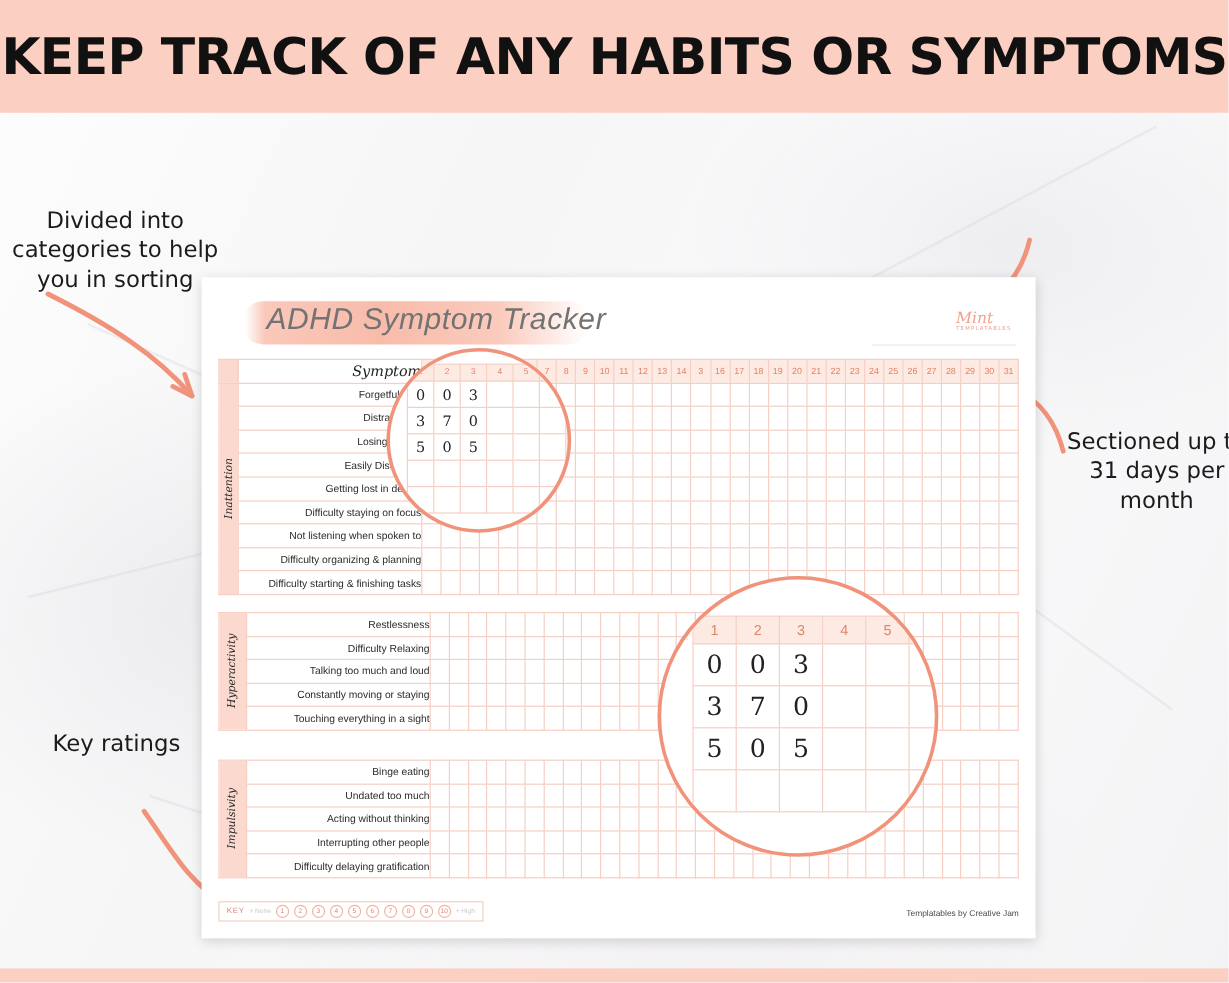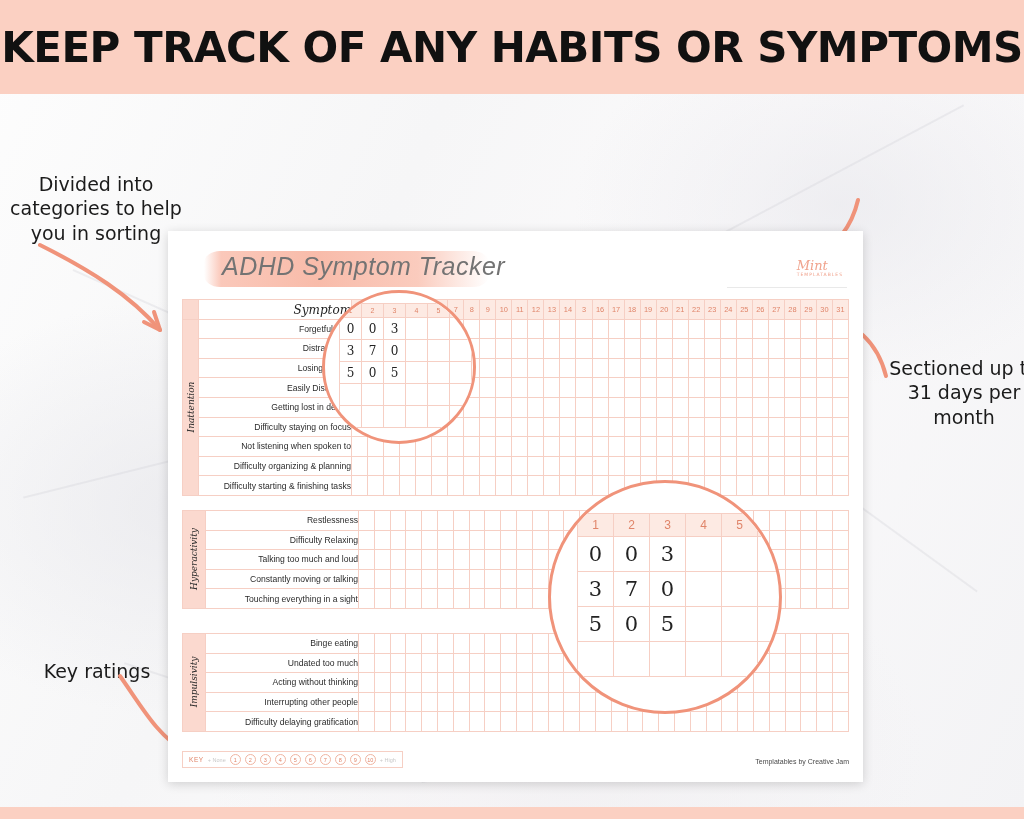--- a/index.html
+++ b/index.html
@@ -65,21 +65,21 @@
     position: absolute;
     font-family: "DejaVu Sans", sans-serif;
     font-size: 19px;
     line-height: 1.28;
     color: #1b1b1b;
     text-align: center;
   }
   .annot.left-top { left: 6px; top: 172px; width: 180px; }
   .annot.right-top { left: 840px; top: 136px; width: 175px; }
   .annot.right-mid { left: 848px; top: 356px; width: 168px; padding-left: 32px; }
-  .annot.left-bottom { left: 14px; top: 659px; width: 166px; }
+  .annot.left-bottom { left: 14px; top: 608px; width: 166px; }
 
   .arrow-svg { position: absolute; overflow: visible; }
 
   
   .sheet {
     position: absolute;
     left: 168px;
     top: 231px;
     width: 695px;
     height: 551px;
@@ -833,21 +833,21 @@
                 <td class="day-cell"></td>
                 <td class="day-cell"></td>
                 <td class="day-cell"></td>
                 <td class="day-cell"></td>
                 <td class="day-cell"></td>
                 <td class="day-cell"></td>
                 <td class="day-cell"></td>
                 <td class="day-cell"></td>
           </tr>
           <tr>
-            <td class="sym-cell">Constantly moving or talking</td>
+            <td class="sym-cell">Constantly moving or staying</td>
             <td class="day-cell"></td>
                 <td class="day-cell"></td>
                 <td class="day-cell"></td>
                 <td class="day-cell"></td>
                 <td class="day-cell"></td>
                 <td class="day-cell"></td>
                 <td class="day-cell"></td>
                 <td class="day-cell"></td>
                 <td class="day-cell"></td>
                 <td class="day-cell"></td>

